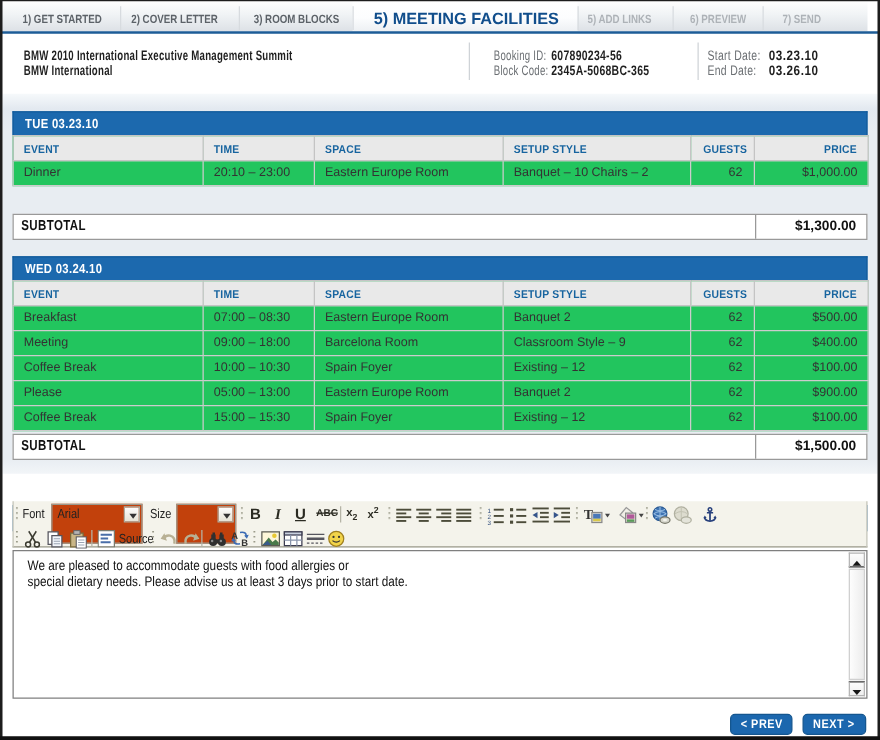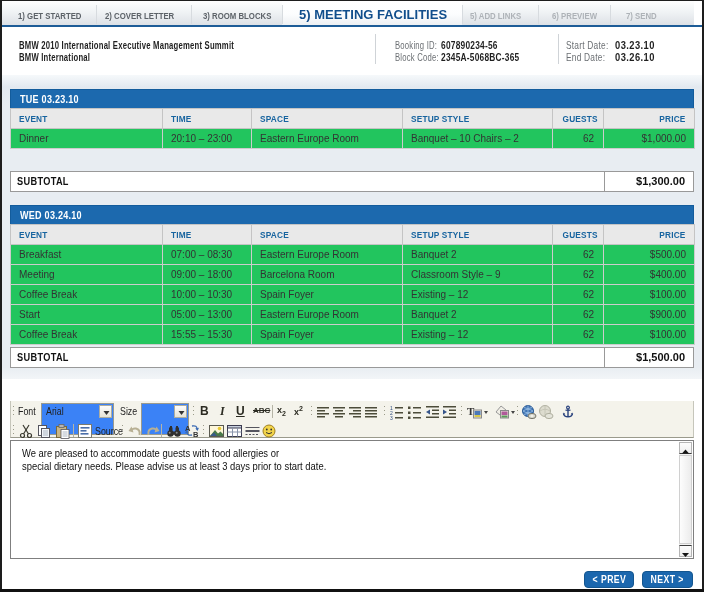--- a/index.html
+++ b/index.html
@@ -49,21 +49,21 @@
 .subtotal .lbl { position:absolute; left:6px; top:3px; font-size:11.5px; font-weight:bold; color:#111; letter-spacing:0.4px; transform:scaleX(0.8); transform-origin:0 0; }
 .subtotal .val { position:absolute; right:8px; top:3px; font-size:11px; font-weight:bold; color:#111; transform-origin:100% 0; }
 .subtotal .div { position:absolute; left:593px; top:0; width:1px; height:19px; background:#999; }
 
 
 #notebar { left:10px; top:404px; width:684px; height:21px; background:#1c69ae; border:1px solid #135c9c; color:#fff; font-size:10.5px; line-height:19px; padding-left:9px; }
 #notebar .in { display:inline-block; transform:scaleX(0.82); transform-origin:0 0; letter-spacing:0.3px; }
 #toolbar { left:10px; top:401px; width:684px; height:37px; background:#f4f3eb; border-left:1px solid #c6c6bb; border-right:1px solid #c6c6bb; border-bottom:1px solid #9a9a8c; }
 .ti { position:absolute; }
 .tbtxt { font-size:10.5px; color:#222; transform:scaleX(0.84); transform-origin:0 0; white-space:nowrap; }
-.sel { position:absolute; height:32px; background:#3b82f6; border:1px solid #9a9a8e; font-size:11px; color:#222; line-height:15px; }
+.sel { position:absolute; height:32px; background:#c2410c; border:1px solid #9a9a8e; font-size:11px; color:#222; line-height:15px; }
 .sel .arr { position:absolute; right:1px; top:1px; width:13px; height:13px; background:linear-gradient(#fdfdfd,#e6e3d5); border:1px solid #aeada0; }
 .sel .arr svg { position:absolute; left:3px; top:4px; }
 .hdl { position:absolute; width:3px; height:12px; background-image:radial-gradient(circle 1px at 1.5px 1.5px, #9b9b8a 60%, transparent 65%); background-size:3px 4px; }
 .vbar { position:absolute; width:1px; height:13px; background:#b5b4a6; }
 .glyph { position:absolute; font-size:12px; color:#2b2b22; }
 
 
 #ta { left:10px; top:440px; width:684px; height:119px; background:#fff; border:1px solid #7f7f7f; }
 #ta .txt { position:absolute; left:11px; top:6px; font-size:11px; color:#111; line-height:12.5px; transform:scaleX(0.855); transform-origin:0 0; }
 #sb { position:absolute; right:1px; top:1px; width:13px; height:115px; background:#f3f3f3; }
@@ -181,30 +181,30 @@
         </tr>
     <tr>
           <td><span class="cx">Coffee Break</span></td>
           <td><span class="cx">10:00 – 10:30</span></td>
           <td><span class="cx">Spain Foyer</span></td>
           <td><span class="cx">Existing – 12</span></td>
           <td class="r" style="padding-right:9px"><span class="cxr">62</span></td>
           <td class="r"><span class="cxr">$100.00</span></td>
         </tr>
     <tr>
-          <td><span class="cx">Start</span></td>
+          <td><span class="cx">Please</span></td>
           <td><span class="cx">05:00 – 13:00</span></td>
           <td><span class="cx">Eastern Europe Room</span></td>
           <td><span class="cx">Banquet 2</span></td>
           <td class="r" style="padding-right:9px"><span class="cxr">62</span></td>
           <td class="r"><span class="cxr">$900.00</span></td>
         </tr>
     <tr>
           <td><span class="cx">Coffee Break</span></td>
-          <td><span class="cx">15:55 – 15:30</span></td>
+          <td><span class="cx">15:00 – 15:30</span></td>
           <td><span class="cx">Spain Foyer</span></td>
           <td><span class="cx">Existing – 12</span></td>
           <td class="r" style="padding-right:9px"><span class="cxr">62</span></td>
           <td class="r"><span class="cxr">$100.00</span></td>
         </tr>
   </tbody>
     </table>
   <div class="abs subtotal" style="left:10px; top:347px;">
     <div class="lbl">SUBTOTAL</div>
       <div class="div"></div>

